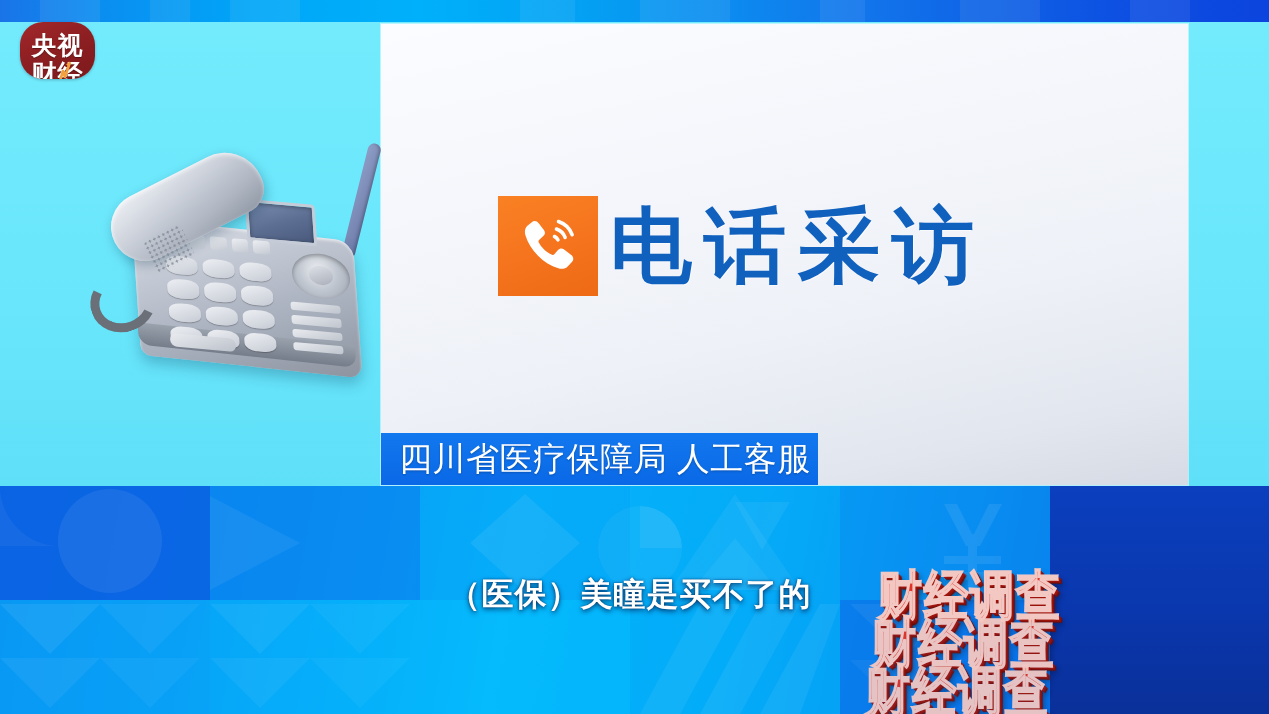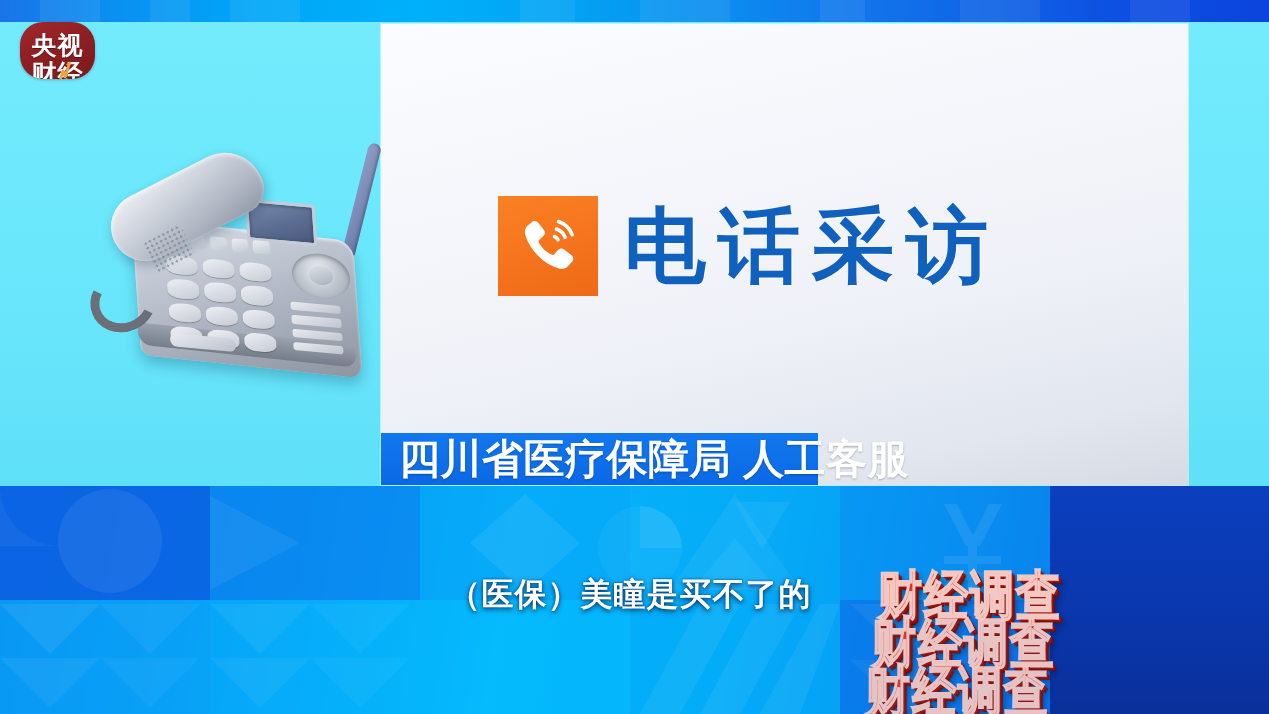--- a/index.html
+++ b/index.html
@@ -140,42 +140,42 @@
   #phone-photo .topkeys i{ flex:1; background:linear-gradient(160deg,#eceef2,#c4c9d2); border-radius:3px; }
   #phone-photo .spacebar{
     position:absolute; left:74px; top:198px; width:66px; height:13px;
     background:linear-gradient(160deg,#e9ebef,#bcc2cb); border-radius:8px;
     transform:skewY(9deg) rotate(-4deg);
   }
 
   
   #headline{
     position:absolute; left:498px; top:196px;
-    display:flex; align-items:center; gap:26px;
+    display:flex; align-items:center; gap:12px;
   }
   #phone-badge{
     width:100px; height:100px; flex:0 0 100px;
     background:linear-gradient(160deg,#FA8124 0%,#F4721C 60%,#EE6A15 100%);
     display:flex; align-items:center; justify-content:center;
   }
   #headline-text{
     font-size:82px; font-weight:bold; color:#1060BE;
     letter-spacing:12px; line-height:1;
     white-space:nowrap;
     text-shadow:1px 1px 0 rgba(255,255,255,.55);
   }
 
   
   #lower-third{
     position:absolute; left:381px; top:433px; width:437px; height:52px;
     background:linear-gradient(180deg,#1278ef 0%,#0a68e6 100%);
     display:flex; align-items:center; padding-left:18px;
   }
   #lower-third-text{
-    color:#fff; font-size:41px; font-weight:bold; letter-spacing:.5px;
+    color:#fff; font-size:33px; font-weight:normal; letter-spacing:.5px;
     white-space:nowrap; text-shadow:0 1px 2px rgba(0,0,0,.25);
   }
 
   
   #bottom-band{
     position:absolute; left:0; top:486px; width:1269px; height:228px;
     background:linear-gradient(100deg,#0a6fe8 0%,#0b86f0 16%,#06b4fb 40%,#03a8f6 58%,#0b7eec 76%,#0a4fd8 92%,#0a3ec8 100%);
     overflow:hidden;
   }
   #pattern-layer{ position:absolute; inset:0; }

